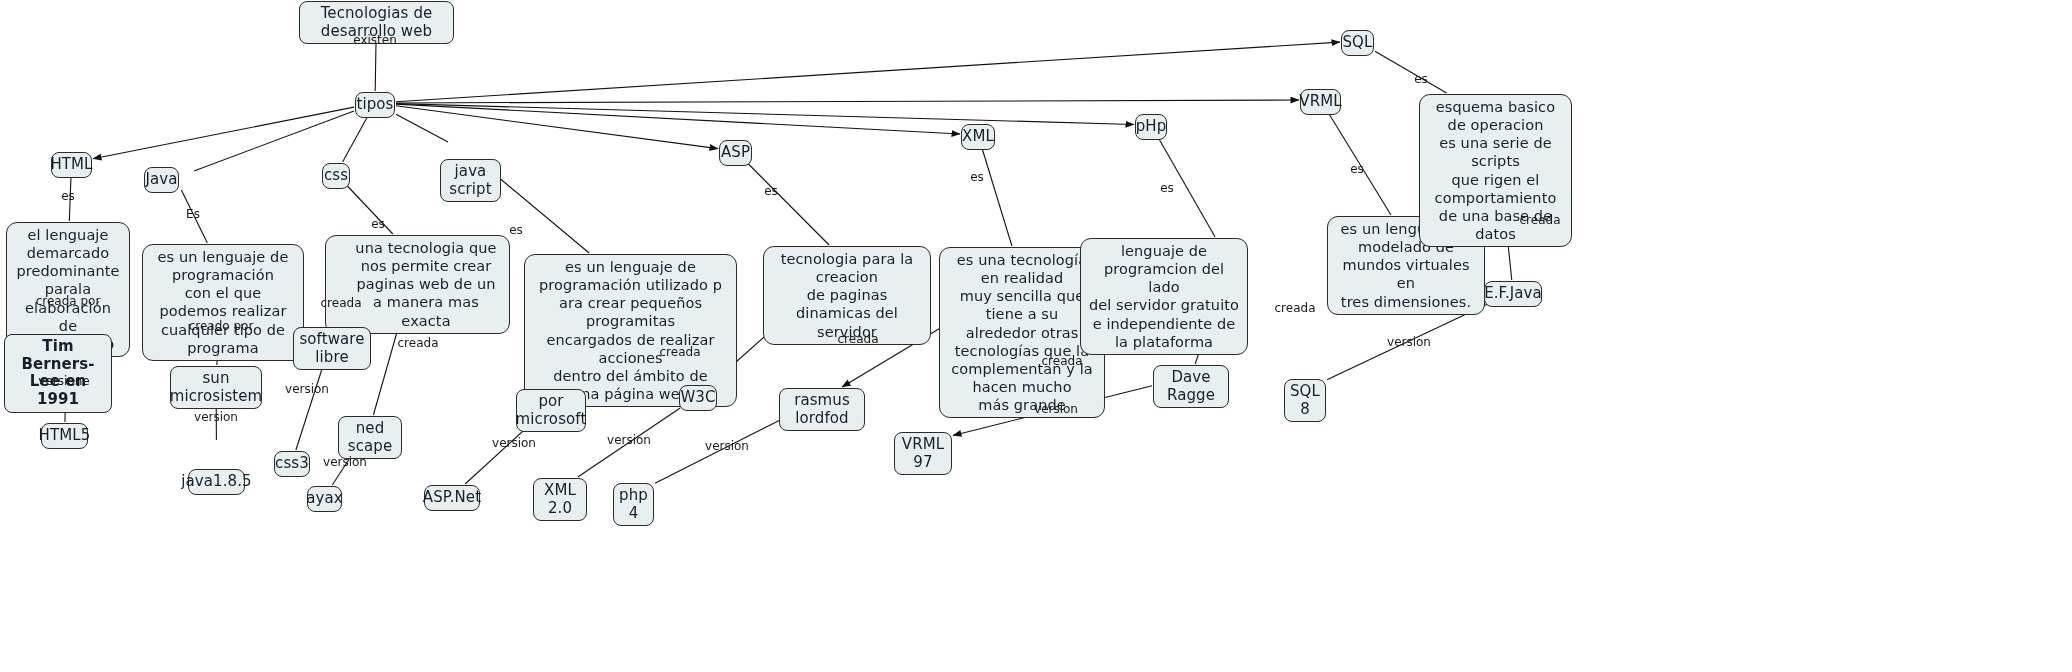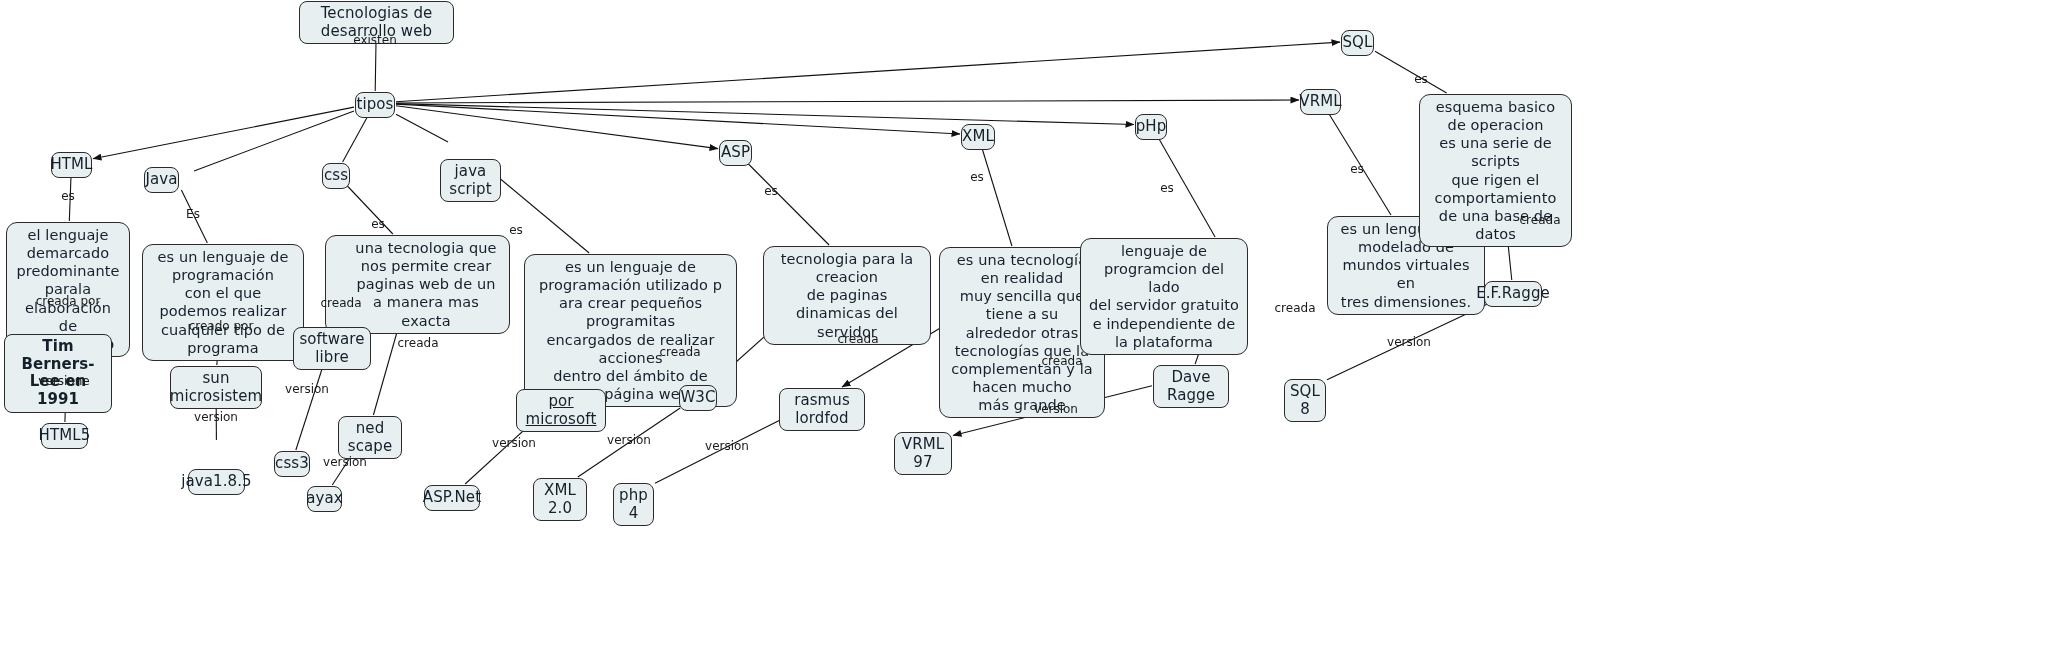--- a/index.html
+++ b/index.html
@@ -133,25 +133,25 @@
 mundos virtuales en
 tres dimensiones.</div>
       <div class="node para" style="left: 1419px; top: 94px; width: 153px; min-height: 55px;">esquema basico de operacion
 es una serie de scripts
 que rigen el comportamiento
 de una base de datos</div>
       <div class="node small" style="left: 4px; top: 334px; width: 108px; min-height: 22px; font-weight: bold;">Tim Berners-Lee en 1991</div>
       <div class="node small" style="left: 170px; top: 366px; width: 92px; min-height: 22px;">sun microsistem</div>
       <div class="node small" style="left: 293px; top: 327px; width: 78px; min-height: 22px;">software libre</div>
       <div class="node small" style="left: 338px; top: 416px; width: 64px; min-height: 22px;">ned scape</div>
-      <div class="node small" style="left: 516px; top: 389px; width: 90px; min-height: 22px; text-decoration: underline;">por microsoft</div>
+      <div class="node small" style="left: 516px; top: 389px; width: 70px; min-height: 22px;">por microsoft</div>
       <div class="node small" style="left: 679px; top: 385px; width: 38px; min-height: 22px;">W3C</div>
       <div class="node small" style="left: 779px; top: 388px; width: 86px; min-height: 22px;">rasmus lordfod</div>
       <div class="node small" style="left: 1153px; top: 365px; width: 76px; min-height: 22px;">Dave Ragge</div>
-      <div class="node small" style="left: 1484px; top: 281px; width: 58px; min-height: 22px;">E.F.Ragge</div>
+      <div class="node small" style="left: 1484px; top: 281px; width: 58px; min-height: 22px;">E.F.Java</div>
       <div class="node small" style="left: 41px; top: 423px; width: 47px; min-height: 22px;">HTML5</div>
       <div class="node small" style="left: 188px; top: 441px; width: 57px; min-height: 22px; margin-top: 28px;">java1.8.5</div>
       <div class="node small" style="left: 274px; top: 451px; width: 36px; min-height: 22px;">css3</div>
       <div class="node small" style="left: 307px; top: 486px; width: 35px; min-height: 22px;">ayax</div>
       <div class="node small" style="left: 424px; top: 485px; width: 56px; min-height: 22px;">ASP.Net</div>
       <div class="node small" style="left: 533px; top: 478px; width: 54px; min-height: 22px;">XML 2.0</div>
       <div class="node small" style="left: 613px; top: 483px; width: 41px; min-height: 22px;">php 4</div>
       <div class="node small" style="left: 894px; top: 432px; width: 58px; min-height: 22px;">VRML 97</div>
       <div class="node small" style="left: 1284px; top: 379px; width: 42px; min-height: 22px;">SQL 8</div>
     </div>

